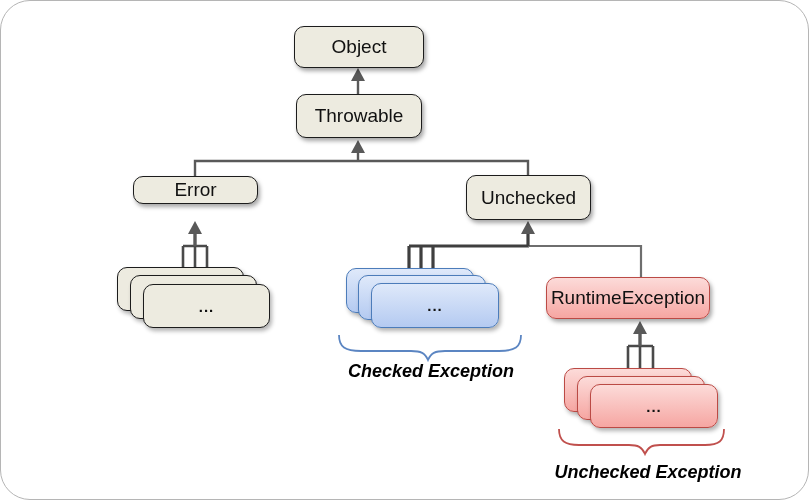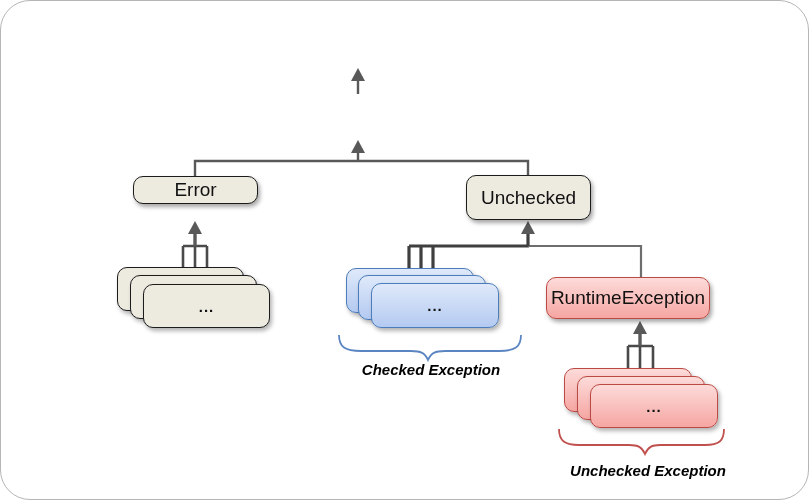--- a/index.html
+++ b/index.html
@@ -54,21 +54,21 @@
     background:linear-gradient(180deg,var(--pink-top,#fcdbd9) 0%,var(--pink-bottom,#f6a6a2) 100%);
     border-color:var(--pink-border,#bb4a45);width:128px;height:44px;
   }
   #err-c1{left:116px;top:266px;} #err-c2{left:129px;top:274px;} #err-c3{left:142px;top:283px;}
   #chk-c1{left:345px;top:267px;} #chk-c2{left:357px;top:274px;} #chk-c3{left:370px;top:282px;}
   #unc-c1{left:563px;top:367px;} #unc-c2{left:576px;top:375px;} #unc-c3{left:589px;top:383px;}
 
   .cap{
     position:absolute;
     font-weight:bold;font-style:italic;
-    font-size:15px;color:#000;text-align:center;
+    font-size:18px;color:#000;text-align:center;
     white-space:nowrap;
   }
   #cap-checked{left:325px;top:360px;width:210px;}
   #cap-unchecked{left:537px;top:461px;width:220px;}
 
   
   .lg{stroke:var(--line-gray,#595959);stroke-width:2.4;fill:none;}
   .lg2{stroke:#6e6e6e;stroke-width:2.2;fill:none;}
   .ld{stroke:var(--line-dark,#3f3f3f);stroke-width:3.2;fill:none;}
   .comb{stroke:#4a4a4a;stroke-width:2.6;fill:none;}
@@ -111,20 +111,22 @@
     <g>
       <path class="comb" d="M627,345 L652,345 M627,345 L627,368 M639,345 L639,376 M652,345 L652,384"></path>
       <path class="shaft" d="M639,345 L639,333"></path>
       <polygon class="ah" points="639,320 632,333 646,333"></polygon>
     </g>
 
     <path class="brace-b" d="M338,334 C338,346 344,350 360,350 L410,350 C420,350 424,352 427,359 C430,352 434,350 444,350 L498,350 C514,350 520,346 520,334"></path>
     <path class="brace-r" d="M558,428 C558,440 564,444 578,444 L628,444 C637,444 641,446 644,453 C647,446 651,444 659,444 L704,444 C718,444 723,440 723,428"></path>
   </svg>
 
+  <div class="node" id="n-object">Object</div>
+  <div class="node" id="n-throwable">Throwable</div>
   <div class="node" id="n-error">Error</div>
   <div class="node" id="n-exception">Unchecked</div>
   <div class="node" id="n-runtime">RuntimeException</div>
 
   <div class="card beige" id="err-c1"></div>
   <div class="card beige" id="err-c2"></div>
   <div class="card beige" id="err-c3">...</div>
 
   <div class="card blue" id="chk-c1"></div>
   <div class="card blue" id="chk-c2"></div>

